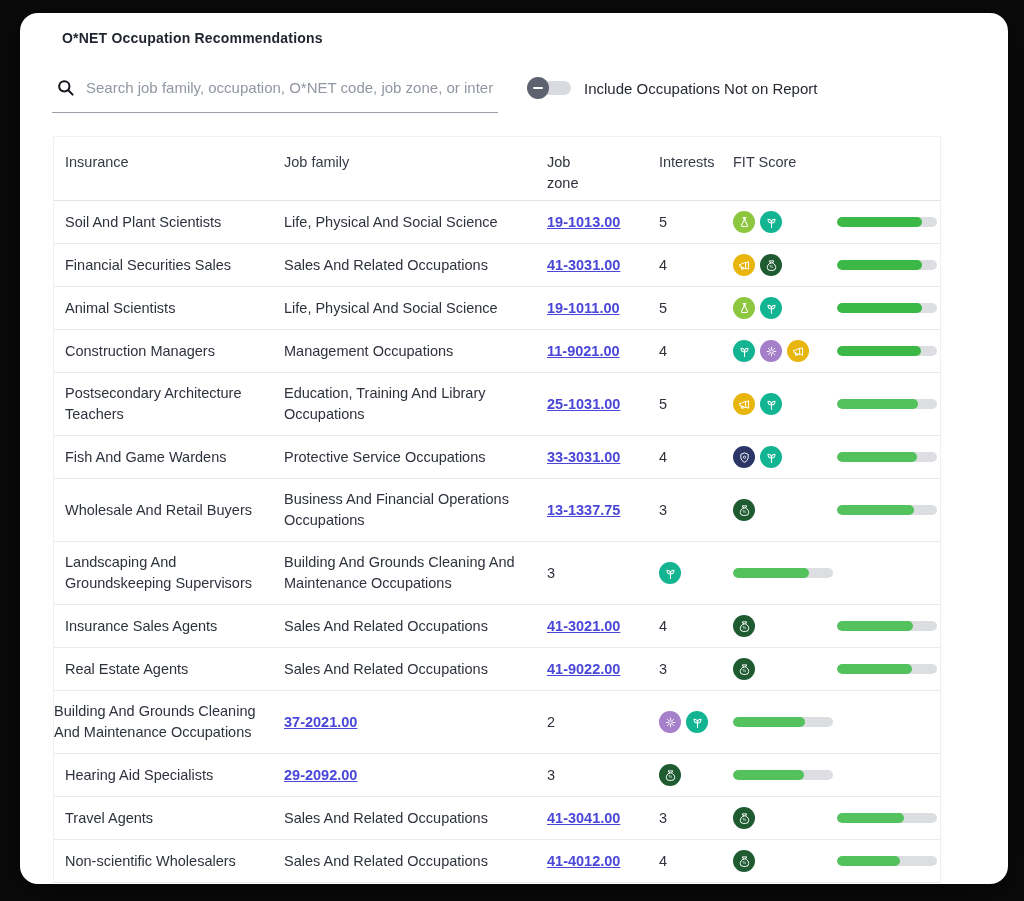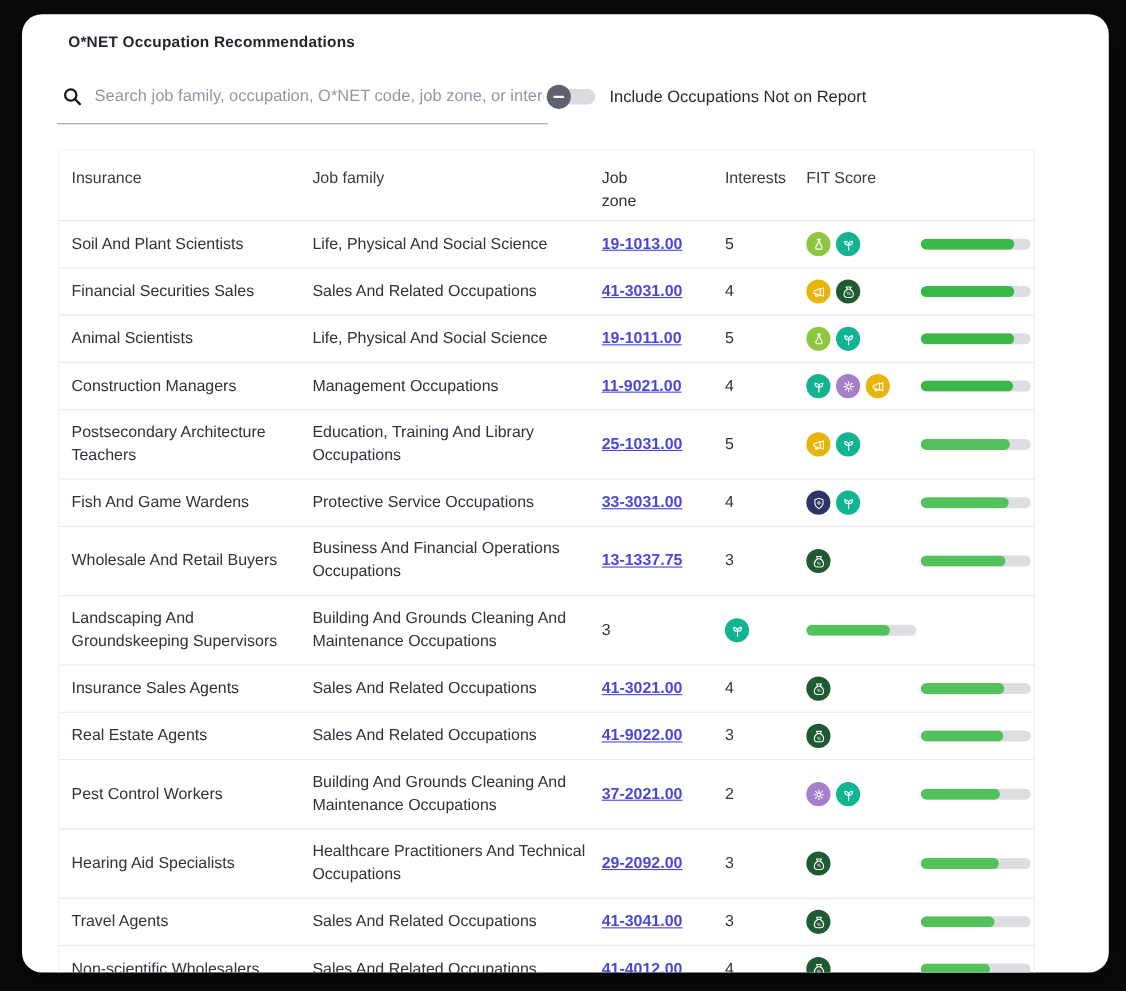--- a/index.html
+++ b/index.html
@@ -24,21 +24,21 @@
     display:flex; align-items:center; gap:11px;
     border-bottom:1px solid #9aa0a9; padding:0 4px 6px 4px;
   }
   .search-row svg { flex:0 0 auto; }
   .search-input {
     flex:1; border:none; outline:none; font-size:15px; color:#2a2e37;
     font-family:"Liberation Sans", sans-serif; background:transparent;
   }
   .search-input::placeholder { color:#9197a2; }
   .toggle-row {
-    position:absolute; left:477px; top:63px; height:24px;
+    position:absolute; left:507px; top:63px; height:24px;
     display:flex; align-items:center; gap:12px;
   }
   .switch { position:relative; width:45px; height:22px; cursor:pointer; }
   .switch-track {
     position:absolute; left:7px; top:4px; width:37px; height:14px;
     background:#d9dbe0; border-radius:7px;
   }
   .switch-knob {
     position:absolute; left:0; top:0; width:22px; height:22px; border-radius:50%;
     background:#5d636e; display:flex; align-items:center; justify-content:center;
@@ -383,21 +383,20 @@
             </div>
     </div>
     <div class="td col-fit">
       <div class="bar-track">
         <div class="bar-fill" style="width: 75%; background: rgb(83, 193, 92);"></div>
       </div>
     </div>
   </div>
 
   <div class="tr">
-    <div class="td col-occ">Pest Control Workers</div>
     <div class="td col-fam">Building And Grounds Cleaning And Maintenance Occupations</div>
     <div class="td col-code">
       <a href="#" class="code-link">37-2021.00</a>
     </div>
     <div class="td col-zone">2</div>
     <div class="td col-int">
       <div class="badges">
               <span class="badge" style="background: rgb(165, 127, 201);">
                 <svg viewBox="0 0 24 24">
                   <circle cx="12" cy="12" r="3.2" fill="none" stroke="#fff" stroke-width="1.8"></circle>
@@ -422,21 +421,20 @@
     </div>
     <div class="td col-fit">
       <div class="bar-track">
         <div class="bar-fill" style="width: 72%; background: rgb(83, 193, 92);"></div>
       </div>
     </div>
   </div>
 
   <div class="tr">
     <div class="td col-occ">Hearing Aid Specialists</div>
-    <div class="td col-fam">Healthcare Practitioners And Technical Occupations</div>
     <div class="td col-code">
       <a href="#" class="code-link">29-2092.00</a>
     </div>
     <div class="td col-zone">3</div>
     <div class="td col-int">
       <div class="badges">
               <span class="badge" style="background: rgb(30, 91, 49);">
                 <svg viewBox="0 0 24 24">
                   <path d="M10 7.2h4l2.2-3.7H7.8L10 7.2zM10 7.2C6.2 9.3 4.2 12.3 4.2 15.7A5.3 5.3 0 0 0 9.5 21h5a5.3 5.3 0 0 0 5.3-5.3c0-3.4-2-6.4-5.8-8.5" fill="none" stroke="#fff" stroke-width="1.8" stroke-linecap="round" stroke-linejoin="round"></path>
                   <text x="12" y="17.4" font-size="7.5" fill="#fff" text-anchor="middle" font-family="DejaVu Sans, sans-serif">%</text>

